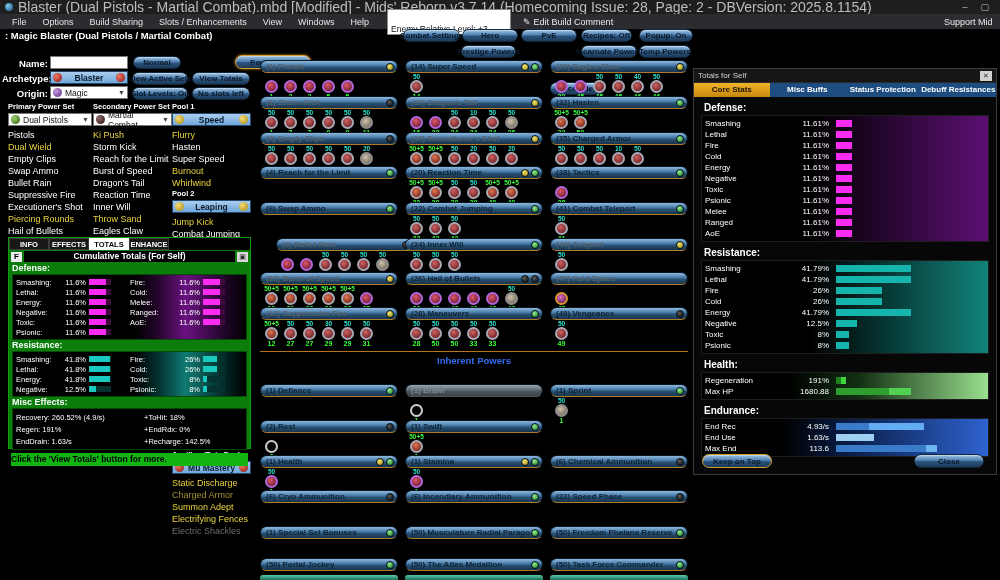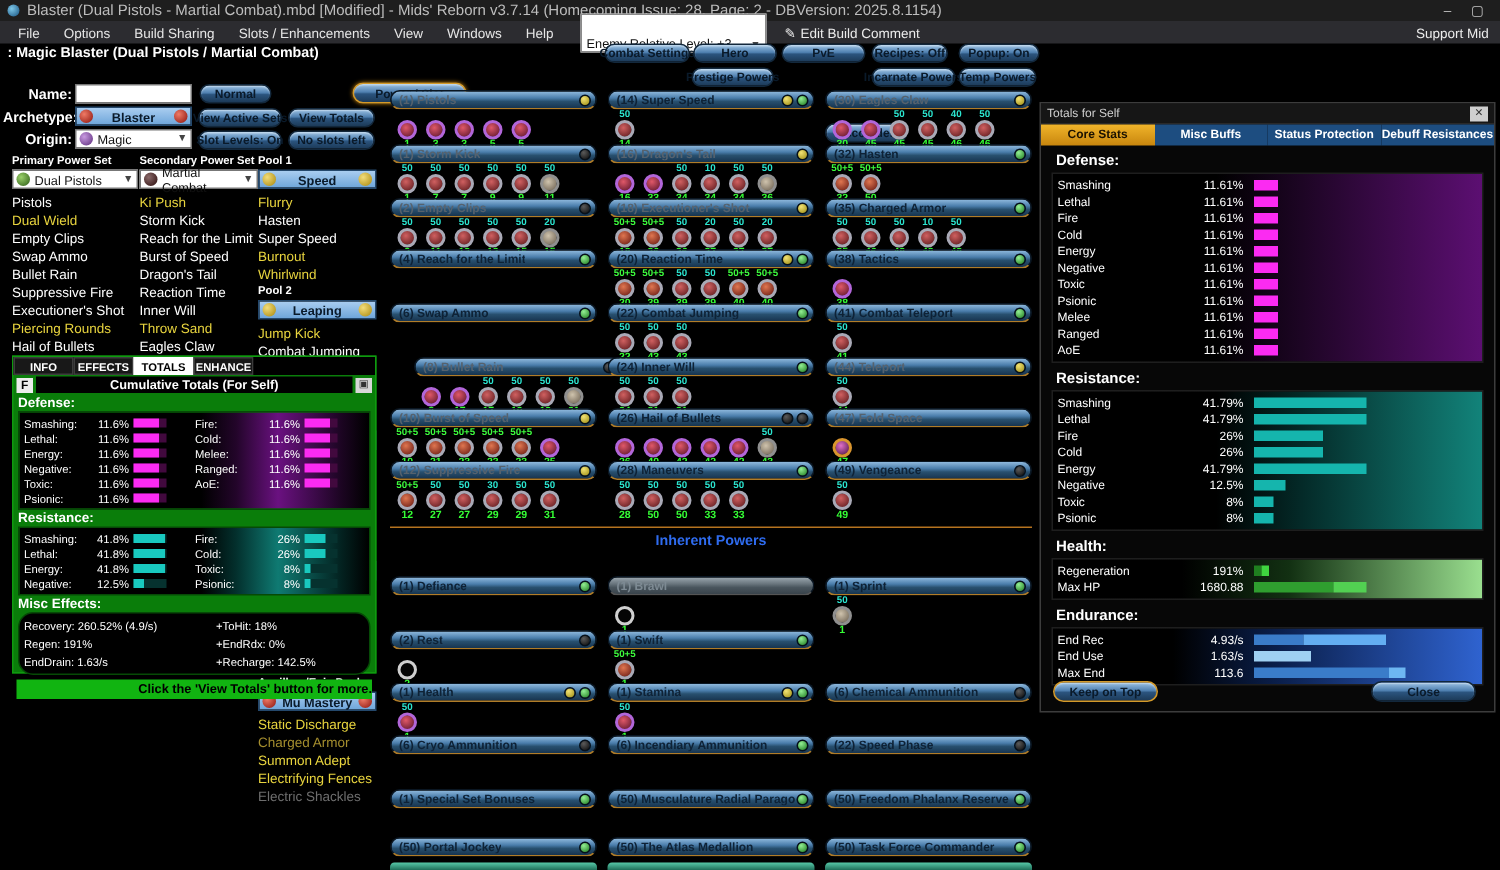--- a/index.html
+++ b/index.html
@@ -3,21 +3,21 @@
 <meta charset="utf-8">
 <style>
   html,body{margin:0;padding:0;background:#000;}
   #app{position:relative;width:1000px;height:580px;background:#000;overflow:hidden;
        font-family:"Liberation Sans",sans-serif;-webkit-font-smoothing:antialiased;}
   
   .titlebar{position:absolute;left:0;top:0;width:1000px;height:14px;background:#1e1e1e;
             display:flex;align-items:center;padding:0 5px;box-sizing:border-box;}
   .app-icon{width:8px;height:8px;border-radius:50%;flex:0 0 8px;
             background:radial-gradient(circle at 35% 35%,#7ec8e8,#15507e);margin-right:5px;}
-  .title-text{font-size:10px;color:#bdbdbd;white-space:nowrap;overflow:hidden;flex:1;}
+  .title-text{font-size:14px;color:#bdbdbd;white-space:nowrap;overflow:hidden;flex:1;}
   .win-btn{color:#c4c4c4;font-size:9px;width:20px;text-align:center;line-height:14px;}
   .menubar{position:absolute;left:0;top:14px;width:1000px;height:15px;background:#2c2c30;
            display:flex;align-items:center;padding:0 4px;box-sizing:border-box;}
   .menu-item{font-size:9px;color:#e6e6e6;padding:0 8px;white-space:nowrap;}
   .enemy-combo{width:124px;height:26px;background:#fff;border:1px solid #8a8a8a;font-size:8.5px;
                color:#111;display:flex;align-items:flex-end;padding:0 3px;margin-left:10px;box-sizing:border-box;}
   .enemy-combo .caret{margin-left:auto;font-size:7px;color:#444;}
   .edit-comment{font-size:9px;color:#ececec;margin-left:12px;white-space:nowrap;}
   .pencil{color:#ececec;margin-right:3px;font-size:9px;}
   .support{margin-left:auto;font-size:9px;color:#ececec;white-space:nowrap;overflow:hidden;width:52px;}
@@ -67,33 +67,33 @@
   .thead{display:flex;align-items:center;gap:2px;padding:1px 2px;}
   .fbox{width:11px;height:10px;background:#ececec;color:#000;font-size:8px;font-weight:bold;
         text-align:center;line-height:10px;}
   .theadbar{flex:1;background:#000;color:#fff;font-size:8.5px;font-weight:bold;text-align:center;
             height:11px;line-height:11px;}
   .ibox{width:11px;height:10px;background:#d8d8d8;font-size:7px;line-height:10px;text-align:center;color:#333;}
   .sechead{font-size:9px;font-weight:bold;color:#fff;padding:0 3px;line-height:11px;}
   .secbox{margin:0 3px;border:1px solid #064a06;padding:2px 2px 2px 3px;box-sizing:border-box;}
   .secbox.def{background:linear-gradient(90deg,#000 52%,#23052a 62%,#6a1180 74%,#1c0522 92%,#000);}
   .secbox.res{background:linear-gradient(90deg,#000 52%,#03302d 62%,#0f7a72 74%,#032220 92%,#000);}
-  .secbox.misc{background:#000;border-radius:10px;}
+  .secbox.misc{background:#000;}
   .tcols{display:flex;}
   .tcols>div{width:50%;}
   .trow{display:flex;align-items:center;height:10px;}
   .tl{width:44px;font-size:7.5px;color:#fff;white-space:nowrap;}
   .tv{width:26px;font-size:7.5px;color:#fff;text-align:right;margin-right:3px;white-space:nowrap;}
   .tk{width:22px;height:6px;}
   .tk>span{display:block;height:6px;}
   .mrow{display:flex;height:12px;align-items:center;}
   .ml{width:128px;font-size:7.5px;color:#fff;white-space:nowrap;}
   .mr{font-size:7.5px;color:#fff;white-space:nowrap;}
   .tfooter{margin:3px 2px 0 2px;background:#11b411;color:#000;font-weight:bold;font-size:8.5px;
-           text-align:right;height:13px;line-height:13px;}
+           text-align:left;height:13px;line-height:13px;}
   
   .power{position:absolute;width:138px;}
   .pbar{height:13px;border-radius:7px;position:relative;display:flex;align-items:center;
         padding:0 12px 0 5px;box-sizing:border-box;
         background:linear-gradient(#8fb9dd,#4a7dab 40%,#28506f 60%,#17344f);
         border:1px solid #0a1622;border-bottom:1px solid #b07c28;}
   .pname{font-size:8px;font-weight:bold;color:#0e2236;white-space:nowrap;overflow:hidden;}
   .pbar.dim .pname{color:#55626e;}
   .pbar.gray{background:linear-gradient(#9aa6ae,#67737b 40%,#49555d 60%,#39434b);border-bottom-color:#555;}
   .pbar.gray .pname{color:#7d8a93;}

